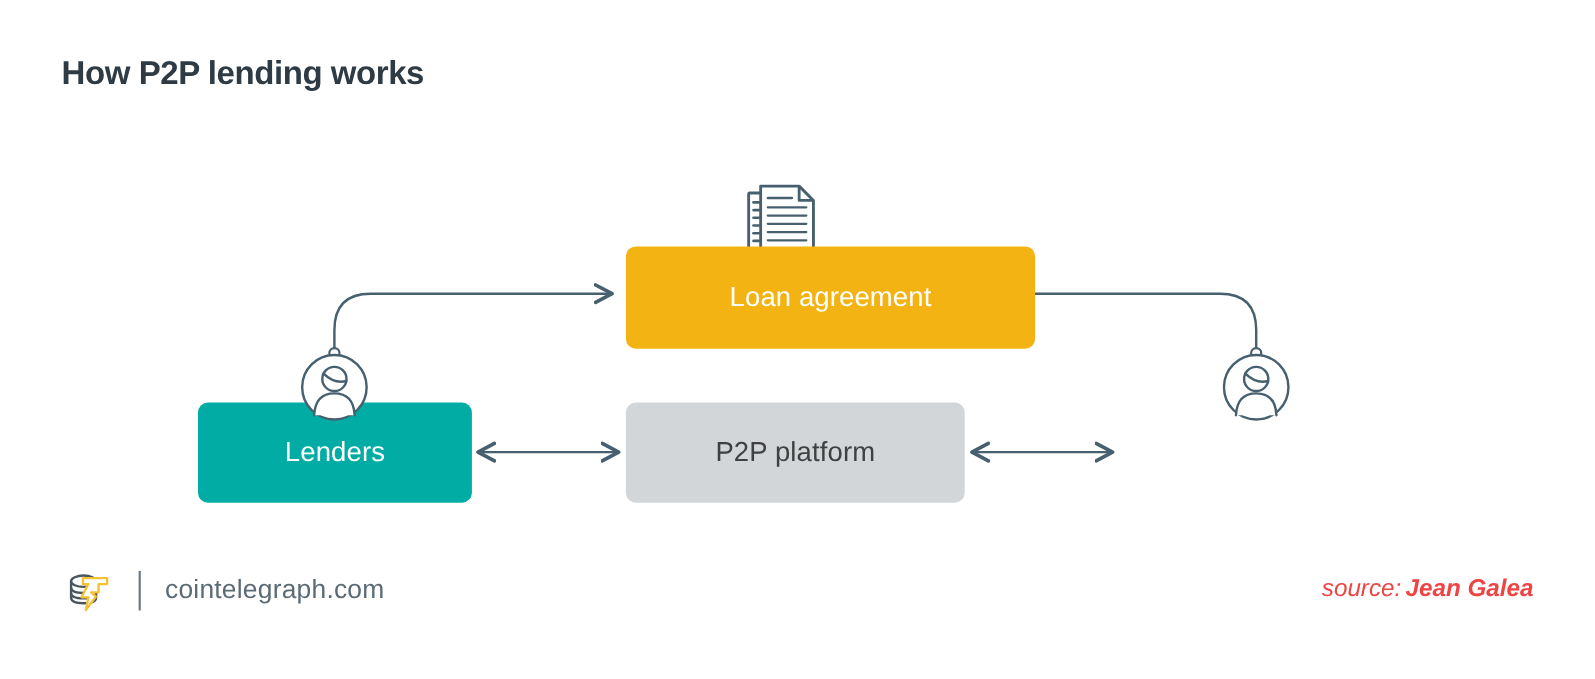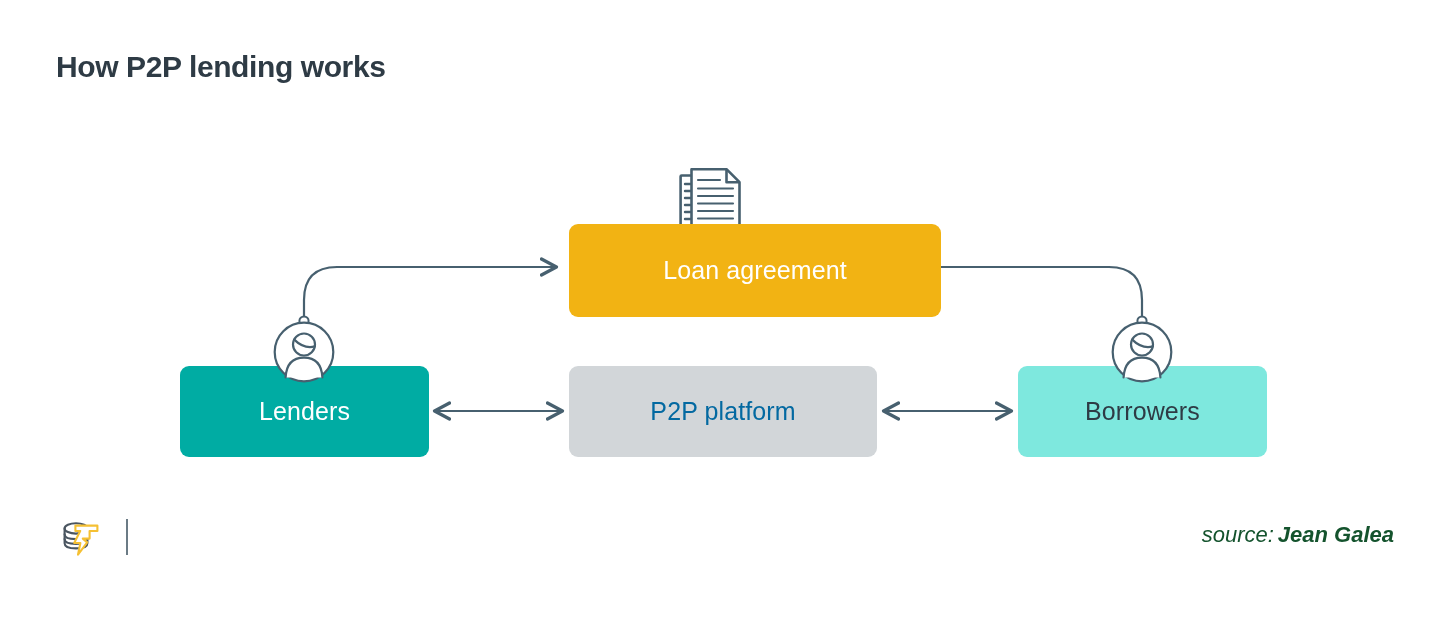--- a/index.html
+++ b/index.html
@@ -78,21 +78,21 @@
   }
   #node-lenders .node-label { color: #ffffff; }
 
   #node-platform {
     left: 569px;
     top: 366px;
     width: 308px;
     height: 91px;
     background: #d2d6d9;
   }
-  #node-platform .node-label { color: #0369a1; }
+  #node-platform .node-label { color: #404040; }
 
   #node-borrowers {
     left: 1018px;
     top: 366px;
     width: 249px;
     height: 91px;
     background: #7ee8de;
   }
   #node-borrowers .node-label { color: #2e3b45; }
 
@@ -138,21 +138,21 @@
     color: #5b6b76;
     letter-spacing: 0.2px;
     white-space: nowrap;
   }
   .footer-source {
     position: absolute;
     right: 56px;
     top: 522px;
     font-size: 22px;
     font-style: italic;
-    color: #14532d;
+    color: #ef4444;
     white-space: nowrap;
   }
   .footer-source .src-label { font-weight: 400; }
   .footer-source .src-name { font-weight: bold; margin-left: 4px; }
 </style>
 </head>
 <body>
 
 <div class="page-title">How P2P lending works</div>
 
@@ -213,23 +213,20 @@
   </div>
 
   <div class="node" id="node-lenders">
     <span class="node-label">Lenders</span>
   </div>
 
   <div class="node" id="node-platform">
     <span class="node-label">P2P platform</span>
   </div>
 
-  <div class="node" id="node-borrowers">
-    <span class="node-label">Borrowers</span>
-  </div>
 
   <svg class="avatar" id="avatar-lenders" viewBox="0 0 62 62">
     <circle cx="31" cy="31" r="29.3" fill="#ffffff" stroke="#47606f" stroke-width="2.2"></circle>
     <circle cx="31" cy="23.5" r="11" fill="#ffffff" stroke="#47606f" stroke-width="2.2"></circle>
     <path d="M21.2,18.6 Q31,28.2 41.8,25.4" fill="none" stroke="#47606f" stroke-width="2.2" stroke-linecap="round"></path>
     <path d="M12.6,56.5 Q13.6,36.6 31,36.6 Q48.4,36.6 49.4,56.5" fill="#ffffff" stroke="#47606f" stroke-width="2.2" stroke-linecap="round"></path>
   </svg>
 
   <svg class="avatar" id="avatar-borrowers" viewBox="0 0 62 62">
     <circle cx="31" cy="31" r="29.3" fill="#ffffff" stroke="#47606f" stroke-width="2.2"></circle>
@@ -246,17 +243,18 @@
       <ellipse cx="20" cy="14.4" rx="11.4" ry="5.2"></ellipse>
       <path d="M8.6,14.4 L8.6,29.2 Q8.6,34.4 20,34.4 Q31.4,34.4 31.4,29.2 L31.4,14.4"></path>
       <path d="M8.6,20.2 Q8.6,25.1 20,25.1 Q31.4,25.1 31.4,20.2"></path>
       <path d="M8.6,25.0 Q8.6,29.9 20,29.9 Q31.4,29.9 31.4,25.0"></path>
     </g>
 
     <path d="M19.4,11.6 L41.4,11.6 L41.4,17.0 L33.6,17.0 L33.6,24.6 L26.8,24.6
              L31.2,28.4 L22.0,40.6 L24.4,29.0 L18.2,29.0 L24.2,17.0 L19.4,17.0 Z" fill="#ffffff" stroke="#f5c033" stroke-width="2.1" stroke-linejoin="round"></path>
   </svg>
   <div class="footer-divider"></div>
+  <div class="footer-site">cointelegraph.com</div>
 </div>
 
 <div class="footer-source">
   <span class="src-label">source:</span><span class="src-name">Jean Galea</span>
 </div>
 
 </body></html>

